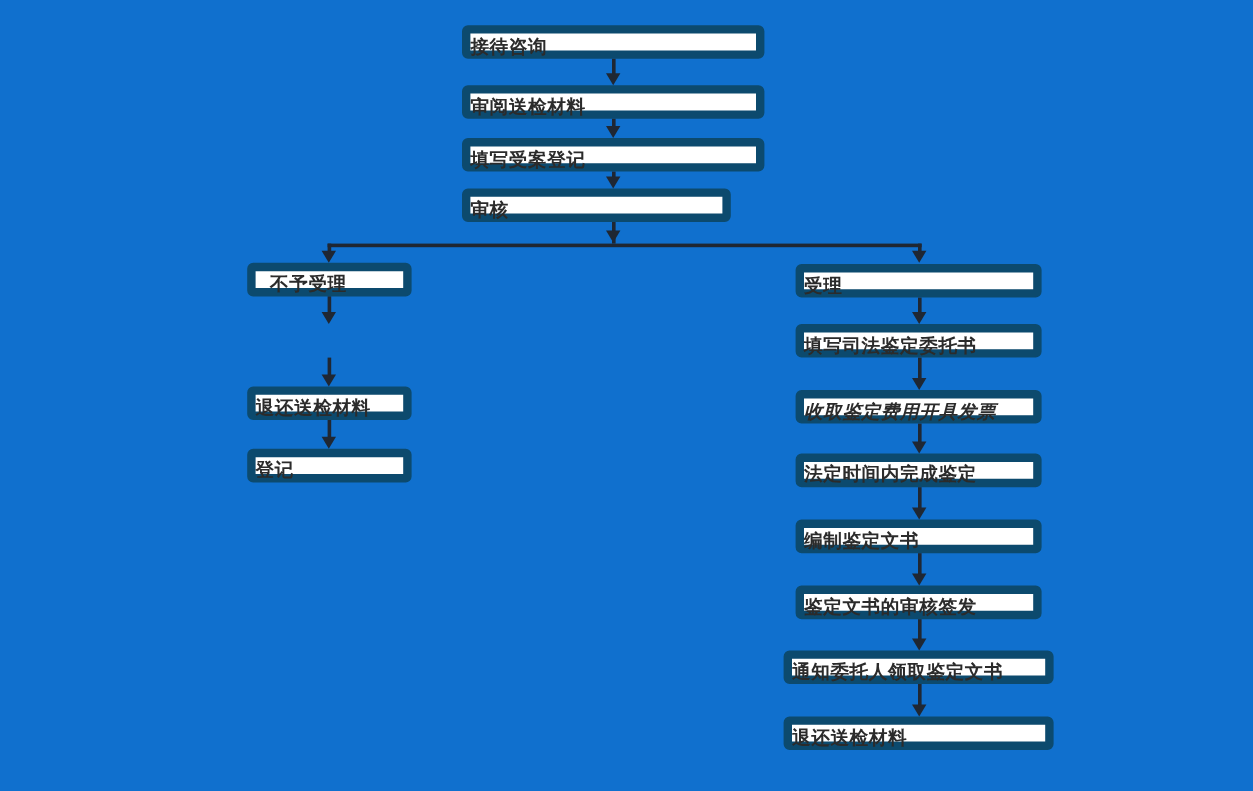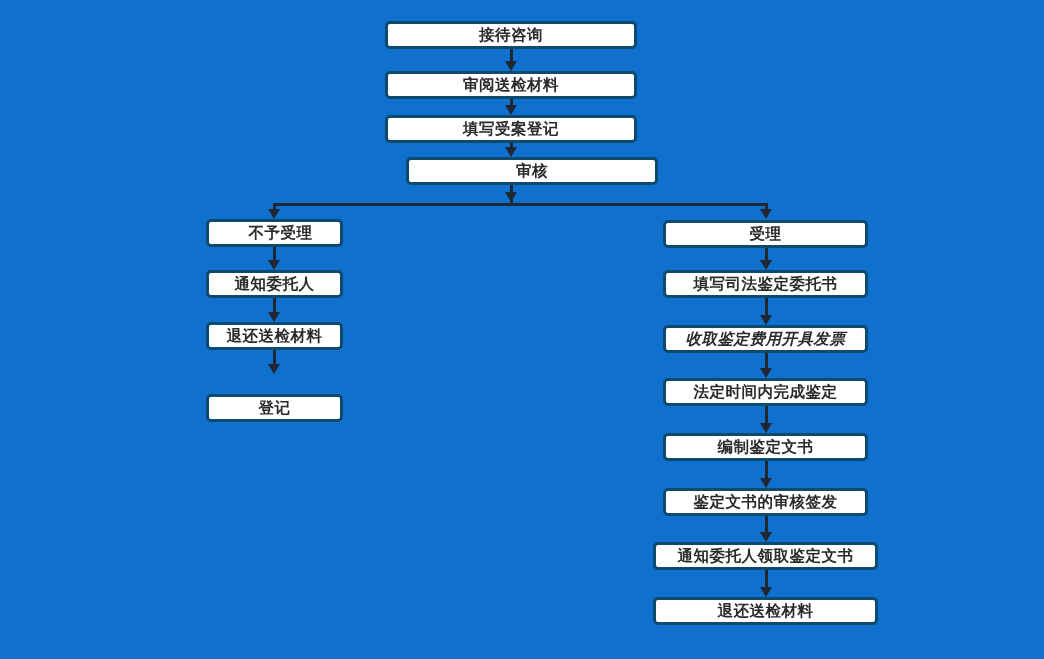--- a/index.html
+++ b/index.html
@@ -19,25 +19,24 @@
     width: 1044px;
     height: 659px;
     background: #1070ce;
   }
 
   
   .node {
     position: absolute;
     box-sizing: border-box;
     background: #ffffff;
-    border: 3px solid #0c4a6e;
+    border: 7px solid #0c4a6e;
     border-radius: 5px;
     height: 28px;
     line-height: 22px;
-    text-align: center;
     color: #2b2b2b;
     font-weight: bold;
     font-size: 15.5px;
     letter-spacing: 0.5px;
     white-space: nowrap;
     font-family: "DejaVu Sans", "Liberation Sans", sans-serif;
   }
 
   
   .arrow {
@@ -92,21 +91,21 @@
     border-top: 10px solid #1f2733;
   }
 </style>
 </head>
 <body>
 
 <div id="flow-root">
     <div class="node" style="left: 385px; top: 21px; width: 252px;"><span>接待咨询</span></div>
     <div class="node" style="left: 385px; top: 71px; width: 252px;"><span>审阅送检材料</span></div>
     <div class="node" style="left: 385px; top: 115px; width: 252px;"><span>填写受案登记</span></div>
-    <div class="node" style="left: 406px; top: 157px; width: 252px;"><span>审核</span></div>
+    <div class="node" style="left: 385px; top: 157px; width: 224px;"><span>审核</span></div>
     <div class="arrow" style="left: 503px; top: 49px; width: 16px; height: 22px;">
       <div class="shaft" style="height: 13px;"></div>
       <div class="head"></div>
     </div>
     <div class="arrow" style="left: 503px; top: 99px; width: 16px; height: 16px;">
       <div class="shaft" style="height: 7px;"></div>
       <div class="head"></div>
     </div>
     <div class="arrow" style="left: 503px; top: 143px; width: 16px; height: 14px;">
       <div class="shaft" style="height: 5px;"></div>
@@ -115,23 +114,22 @@
     <div class="fork" style="left: 0px; top: 0px; width: 1044px; height: 659px;">
       <div class="stem" style="left: 509.5px; top: 185px; height: 18px;"></div>
       <div class="tip" style="left: 505px; top: 192px;"></div>
       <div class="bar" style="left: 272.5px; top: 203px; width: 495px;"></div>
       <div class="leg" style="left: 272.5px; top: 203px; height: 7px;"></div>
       <div class="tip" style="left: 268px; top: 209px;"></div>
       <div class="leg" style="left: 764.5px; top: 203px; height: 7px;"></div>
       <div class="tip" style="left: 760px; top: 209px;"></div>
     </div>
     <div class="node" style="left: 206px; top: 219px; width: 137px; padding-left: 12px;"><span>不予受理</span></div>
-    <div class="node" style="left: 206px; top: 270px; width: 137px;"><span>通知委托人</span></div>
     <div class="node" style="left: 206px; top: 322px; width: 137px;"><span>退还送检材料</span></div>
-    <div class="node" style="left: 206px; top: 374px; width: 137px; margin-top: 20px;"><span>登记</span></div>
+    <div class="node" style="left: 206px; top: 374px; width: 137px;"><span>登记</span></div>
     <div class="arrow" style="left: 266px; top: 247px; width: 16px; height: 23px;">
       <div class="shaft" style="height: 14px;"></div>
       <div class="head"></div>
     </div>
     <div class="arrow" style="left: 266px; top: 298px; width: 16px; height: 24px;">
       <div class="shaft" style="height: 15px;"></div>
       <div class="head"></div>
     </div>
     <div class="arrow" style="left: 266px; top: 350px; width: 16px; height: 24px;">
       <div class="shaft" style="height: 15px;"></div>

